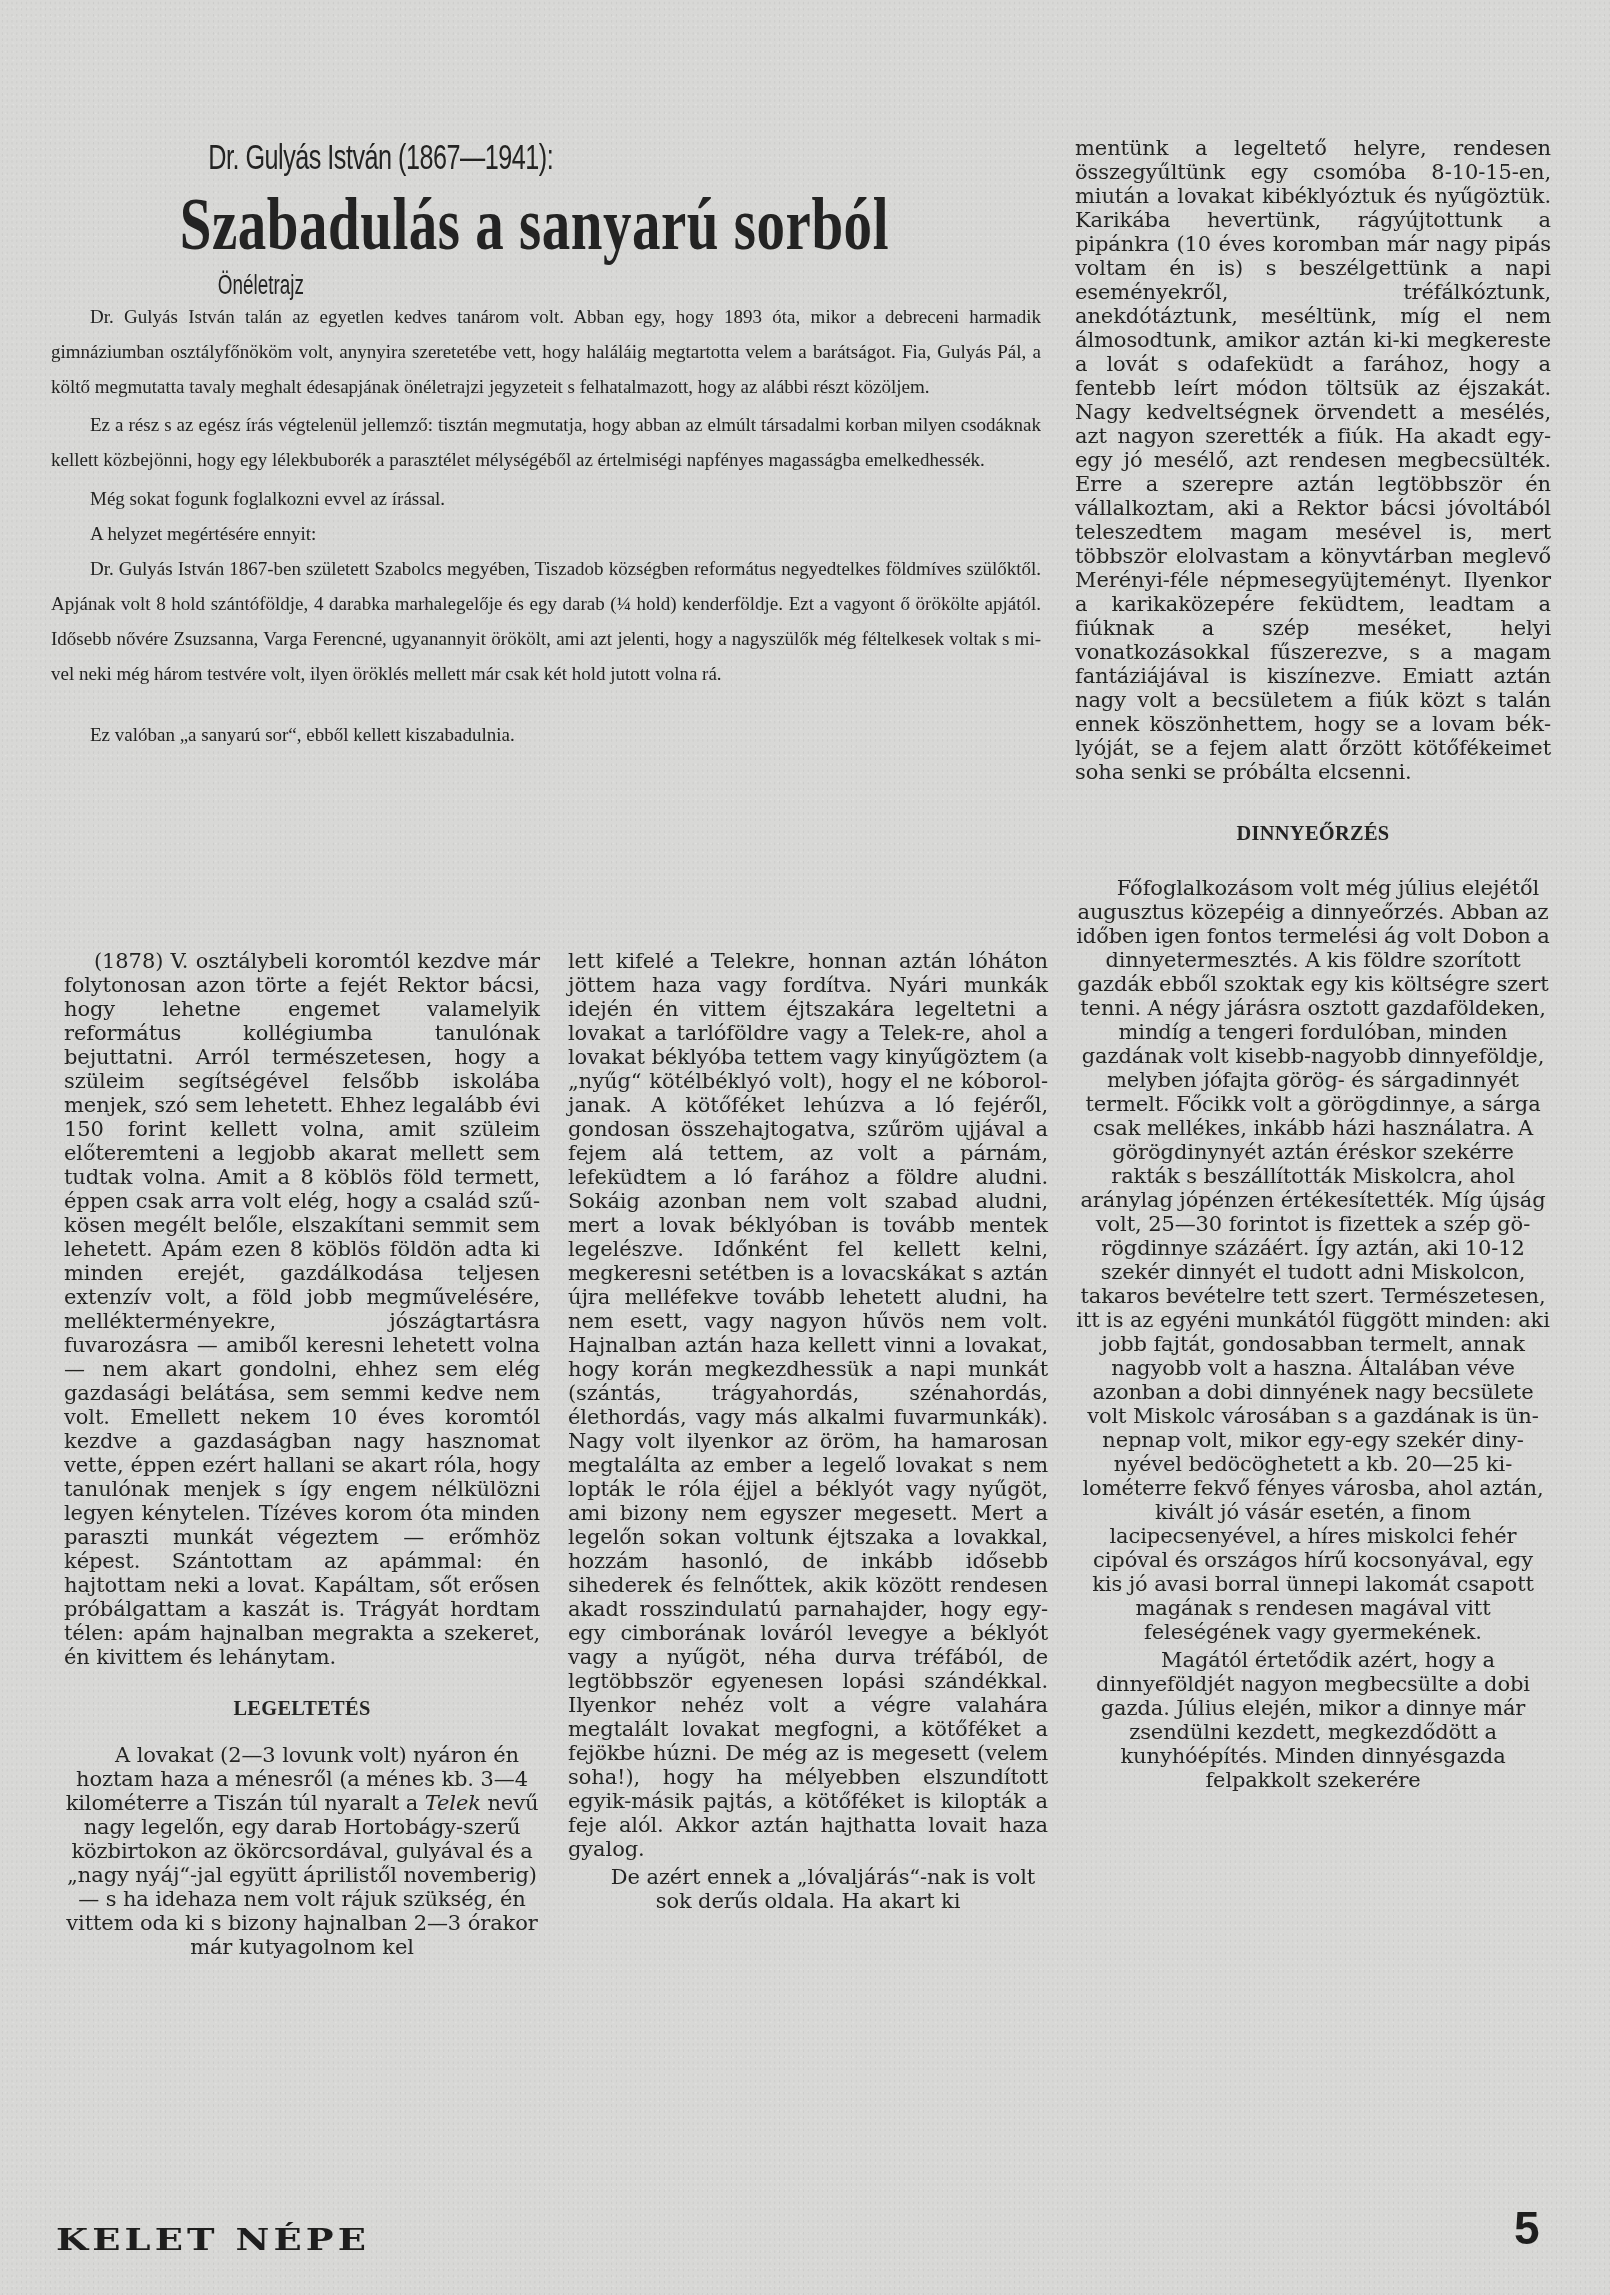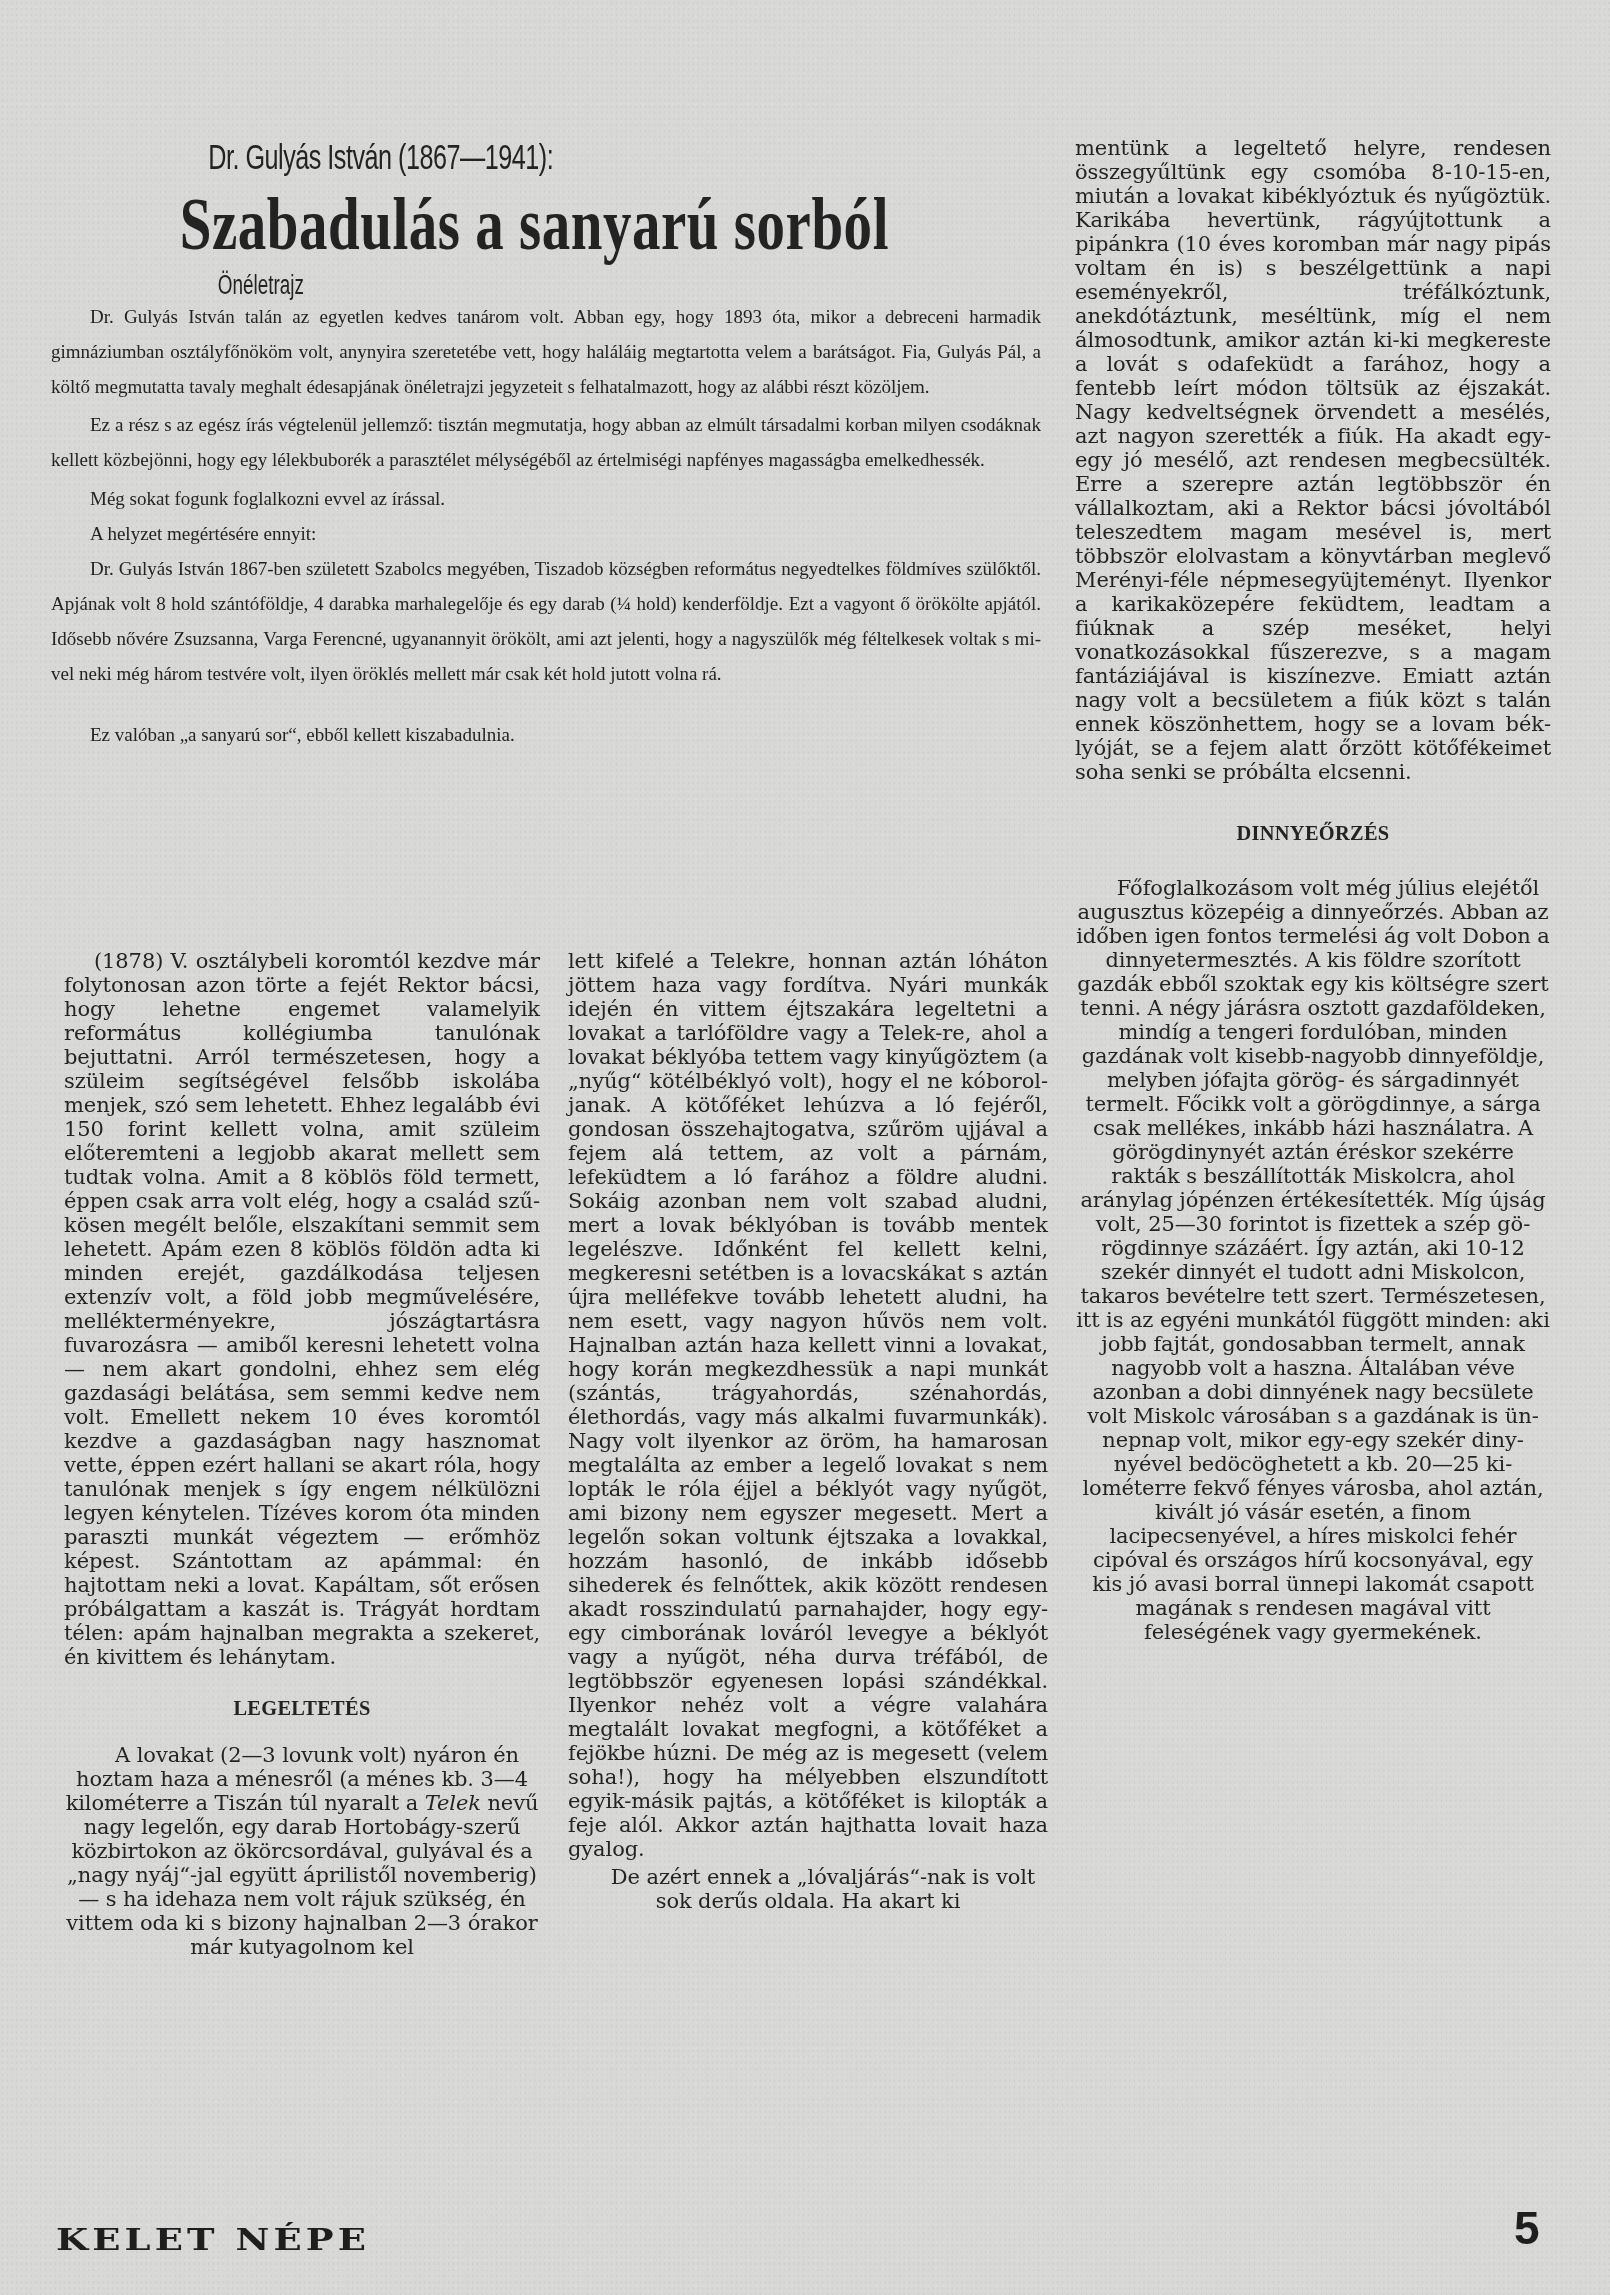--- a/index.html
+++ b/index.html
@@ -105,18 +105,19 @@
 
   <div class="col col-mid">
     <p class="noindent">lett kifelé a Telekre, honnan aztán ló­háton jöttem haza vagy fordítva. Nyári munkák idején én vittem éjtszakára legeltetni a lovakat a tarlóföldre vagy a Telek-re, ahol a lovakat béklyóba tettem vagy kinyűgöztem (a „nyűg“ kötélbéklyó volt), hogy el ne kóborol­janak. A kötőféket lehúzva a ló fejé­ről, gondosan összehajtogatva, szűröm ujjával a fejem alá tettem, az volt a párnám, lefeküdtem a ló farához a földre aludni. Sokáig azonban nem volt szabad aludni, mert a lovak bék­lyóban is tovább mentek legelészve. Időnként fel kellett kelni, megkeresni setétben is a lovacskákat s aztán újra melléfekve tovább lehetett aludni, ha nem esett, vagy nagyon hűvös nem volt. Hajnalban aztán haza kellett vinni a lovakat, hogy korán megkezd­hessük a napi munkát (szántás, trá­gyahordás, szénahordás, élethordás, vagy más alkalmi fuvarmunkák). Nagy volt ilyenkor az öröm, ha hamarosan megtalálta az ember a legelő lovakat s nem lopták le róla éjjel a béklyót vagy nyűgöt, ami bizony nem egyszer megesett. Mert a legelőn sokan vol­tunk éjtszaka a lovakkal, hozzám ha­sonló, de inkább idősebb sihederek és felnőttek, akik között rendesen akadt rosszindulatú parnahajder, hogy egy­egy cimborának lováról levegye a bék­lyót vagy a nyűgöt, néha durva tréfá­ból, de legtöbbször egyenesen lopási szándékkal. Ilyenkor nehéz volt a végre valahára megtalált lovakat meg­fogni, a kötőféket a fejökbe húzni. De még az is megesett (velem soha!), hogy ha mélyebben elszundított egyik-má­sik pajtás, a kötőféket is kilopták a feje alól. Akkor aztán hajthatta lovait haza gyalog.</p>
     <p>De azért ennek a „lóvaljárás“-nak is volt sok derűs oldala. Ha akart ki­</p>
   </div>
 
   <div class="col col-right">
     <p class="noindent">mentünk a legeltető helyre, rendesen összegyűltünk egy csomóba 8-10-15-en, miután a lovakat kibéklyóztuk és nyű­göztük. Karikába hevertünk, rágyúj­tottunk a pipánkra (10 éves koromban már nagy pipás voltam én is) s be­szélgettünk a napi eseményekről, tré­fálkóztunk, anekdótáztunk, meséltünk, míg el nem álmosodtunk, amikor az­tán ki-ki megkereste a lovát s odafe­küdt a farához, hogy a fentebb leírt módon töltsük az éjszakát. Nagy ked­veltségnek örvendett a mesélés, azt na­gyon szerették a fiúk. Ha akadt egy­egy jó mesélő, azt rendesen megbecsül­ték. Erre a szerepre aztán legtöbbször én vállalkoztam, aki a Rektor bácsi jó­voltából teleszedtem magam mesével is, mert többször elolvastam a könyv­tárban meglevő Merényi-féle népmese­gyüjteményt. Ilyenkor a karikaköze­pére feküdtem, leadtam a fiúknak a szép meséket, helyi vonatkozásokkal fűszerezve, s a magam fantáziájával is kiszínezve. Emiatt aztán nagy volt a becsületem a fiúk közt s talán ennek köszönhettem, hogy se a lovam bék­lyóját, se a fejem alatt őrzött kötő­fékeimet soha senki se próbálta el­csenni.</p>
     <p class="section-head">DINNYEŐRZÉS</p>
     <p>Főfoglalkozásom volt még július ele­jétől augusztus közepéig a dinnyeőr­zés. Abban az időben igen fontos ter­melési ág volt Dobon a dinnyetermesz­tés. A kis földre szorított gazdák eb­ből szoktak egy kis költségre szert tenni. A négy járásra osztott gazdaföl­deken, mindíg a tengeri fordulóban, minden gazdának volt kisebb-nagyobb dinnyeföldje, melyben jófajta görög- és sárgadinnyét termelt. Főcikk volt a görögdinnye, a sárga csak mellékes, inkább házi használatra. A görögdiny­nyét aztán éréskor szekérre rakták s beszállították Miskolcra, ahol aránylag jópénzen értékesítették. Míg újság volt, 25—30 forintot is fizettek a szép gö­rögdinnye százáért. Így aztán, aki 10-12 szekér dinnyét el tudott adni Mis­kolcon, takaros bevételre tett szert. Természetesen, itt is az egyéni mun­kától függött minden: aki jobb fajtát, gondosabban termelt, annak nagyobb volt a haszna. Általában véve azonban a dobi dinnyének nagy becsülete volt Miskolc városában s a gazdának is ün­nepnap volt, mikor egy-egy szekér diny­nyével bedöcöghetett a kb. 20—25 ki­lométerre fekvő fényes városba, ahol aztán, kivált jó vásár esetén, a finom lacipecsenyével, a híres miskolci fehér cipóval és országos hírű kocsonyával, egy kis jó avasi borral ünnepi lakomát csapott magának s rendesen magával vitt feleségének vagy gyermekének.</p>
+    <p>Magától értetődik azért, hogy a dinnyeföldjét nagyon megbecsülte a dobi gazda. Július elején, mikor a dinnye már zsendülni kezdett, meg­kezdődött a kunyhóépítés. Minden dinnyésgazda felpakkolt szekerére</p>
   </div>
 
   <div class="masthead">KELET NÉPE</div>
   <div class="page-number">5</div>
 </div>
 
 
 </body></html>

